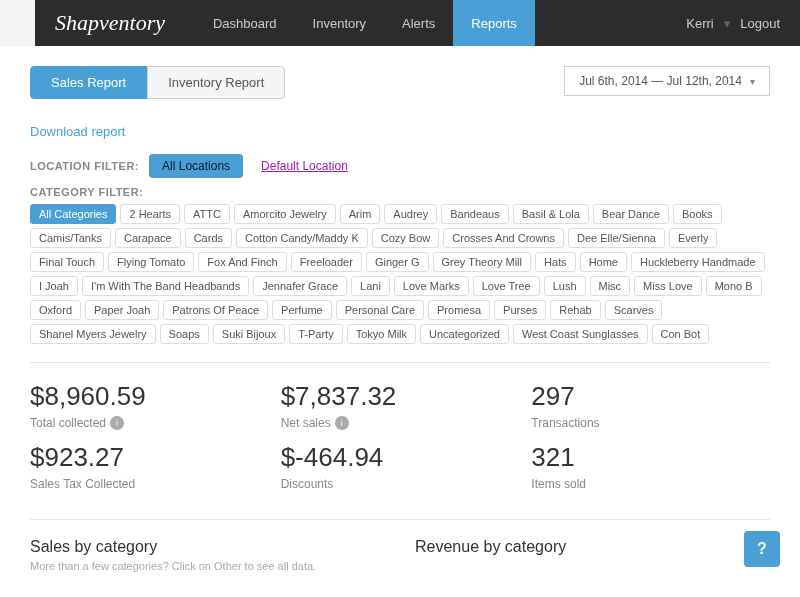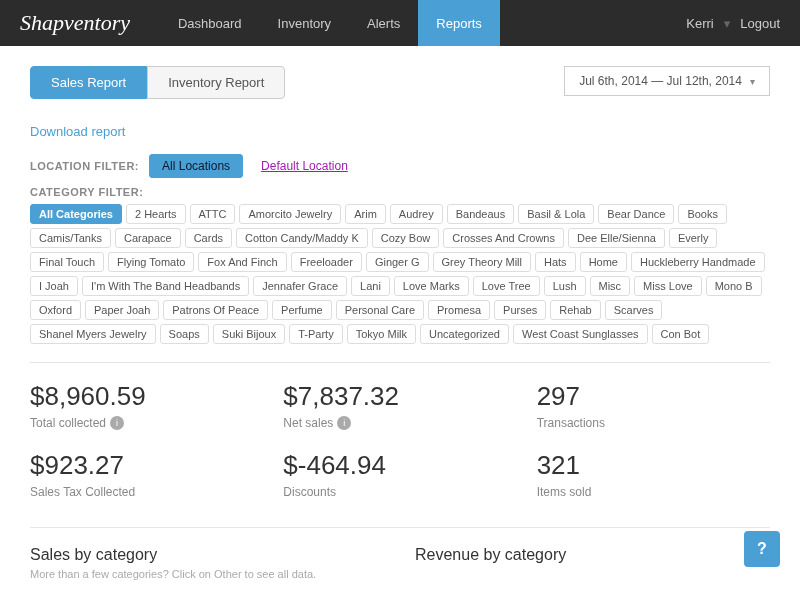--- a/index.html
+++ b/index.html
@@ -5,20 +5,21 @@
     * { box-sizing: border-box; margin: 0; padding: 0; }
     body { font-family: 'Helvetica Neue', Arial, sans-serif; font-size: 13px; background: #f5f5f5; color: #333; }
 
     
     .navbar {
       background: #2c2c2c;
       height: 46px;
       display: flex;
       align-items: center;
       padding: 12px 20px;
+      margin-left: 35px;
     }
     .navbar-brand {
       color: #fff;
       font-size: 22px;
       font-family: Georgia, serif;
       font-style: italic;
       margin-right: 30px;
       cursor: pointer;
     }
     .nav-links {
@@ -166,34 +167,33 @@
       border-radius: 3px;
       font-size: 11px;
       color: #555;
       cursor: pointer;
       background: #fff;
     }
     .category-tag.active {
       background: #4a9fd4;
       color: #fff;
       border-color: #4a9fd4;
-      font-weight: bold;
     }
 
     hr.divider {
       border: none;
       border-top: 1px solid #e5e5e5;
       margin: 18px 0;
     }
 
     
     .stats-grid {
       display: grid;
       grid-template-columns: 1fr 1fr 1fr;
-      gap: 20px;
+      gap: 12px;
       margin-bottom: 28px;
     }
     .stat-item {}
     .stat-value {
       font-size: 26px;
       font-weight: 300;
       color: #333;
       margin-bottom: 4px;
     }
     .stat-label {

